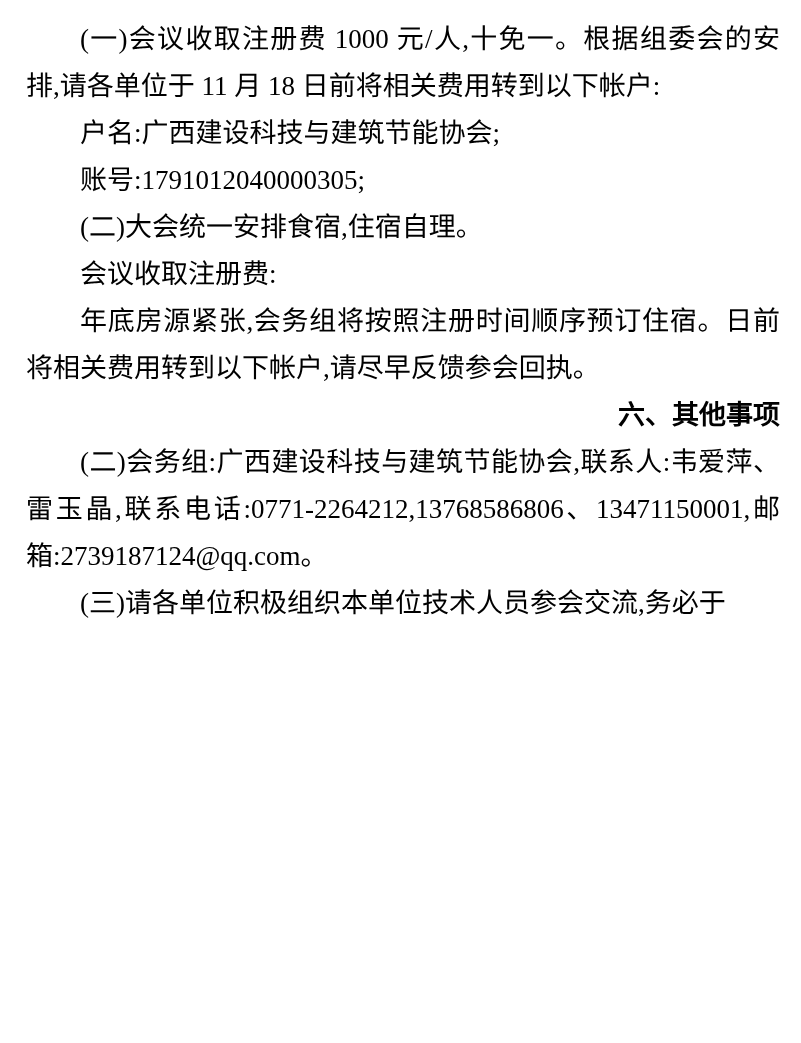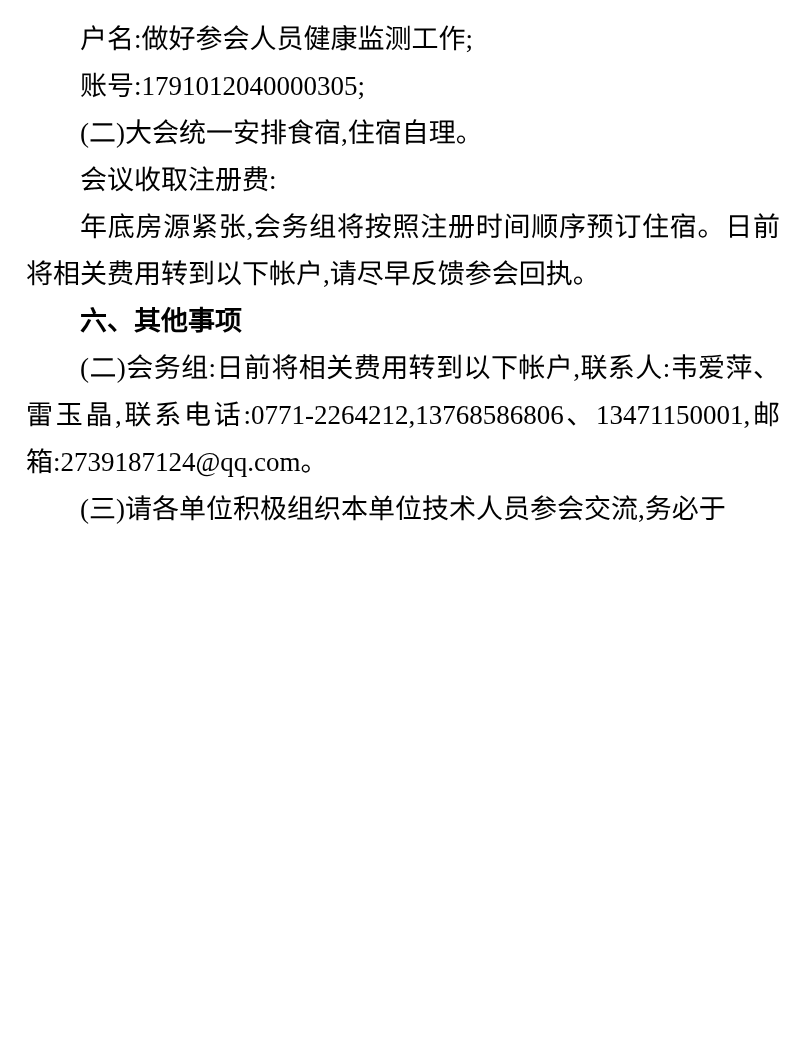--- a/index.html
+++ b/index.html
@@ -29,28 +29,29 @@
     color: #000000;
   }
   .heading {
     margin: 0;
     text-indent: 2em;
     font-family: "Liberation Sans", "DejaVu Sans", sans-serif;
     font-weight: bold;
     font-size: 27px;
     line-height: 47px;
     color: #000000;
-    text-align: left;
+    text-align: right;
   }
 </style>
 </head>
 <body>
 
 <div class="page">
-  <p class="para">户名:做好参会人员健康监测工作;</p>
+  <p class="para">(一)会议收取注册费 1000 元/人,十免一。根据组委会的安排,请各单位于 11 月 18 日前将相关费用转到以下帐户:</p>
+  <p class="para">户名:广西建设科技与建筑节能协会;</p>
   <p class="para">账号:1791012040000305;</p>
   <p class="para">(二)大会统一安排食宿,住宿自理。</p>
   <p class="para">会议收取注册费:</p>
   <p class="para">年底房源紧张,会务组将按照注册时间顺序预订住宿。日前将相关费用转到以下帐户,请尽早反馈参会回执。</p>
   <p class="heading">六、其他事项</p>
-  <p class="para">(二)会务组:日前将相关费用转到以下帐户,联系人:韦爱萍、雷玉晶,联系电话:0771-2264212,13768586806、13471150001,邮箱:2739187124@qq.com。</p>
+  <p class="para">(二)会务组:广西建设科技与建筑节能协会,联系人:韦爱萍、雷玉晶,联系电话:0771-2264212,13768586806、13471150001,邮箱:2739187124@qq.com。</p>
   <p class="para">(三)请各单位积极组织本单位技术人员参会交流,务必于</p>
 </div>
 
 </body></html>

